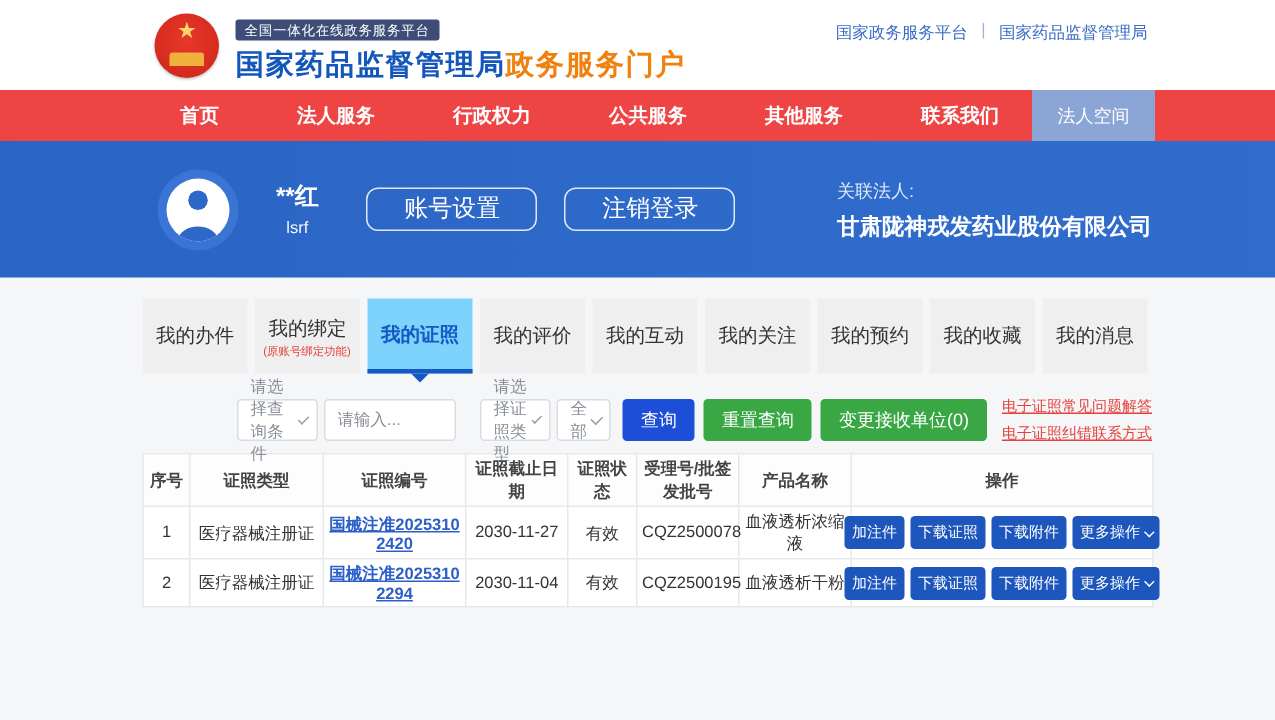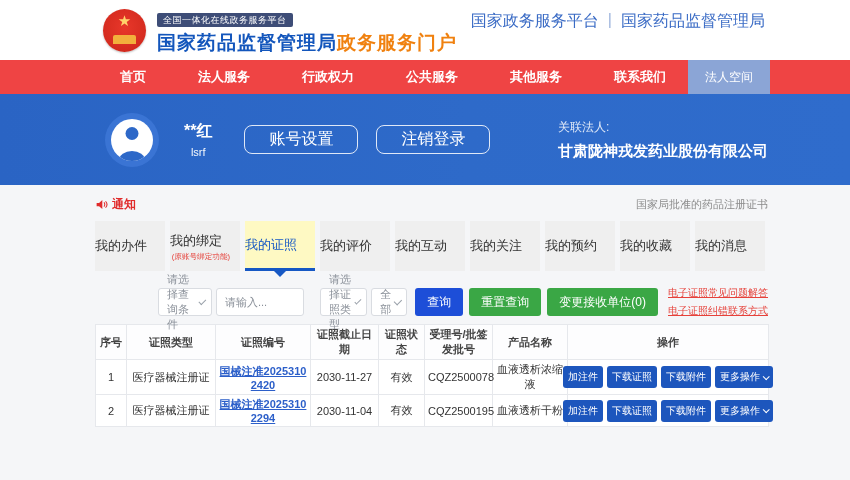--- a/index.html
+++ b/index.html
@@ -10,21 +10,21 @@
   
   .topbar { height:60px; background:#fff; display:flex; align-items:center; padding:0 85px 0 103px; }
   .emblem { width:43px; height:43px; border-radius:50%; background:radial-gradient(circle at 50% 42%, #e8372a 0%, #d42b1f 70%, #b81f16 100%); position:relative; flex:0 0 auto; box-shadow:0 1px 2px rgba(0,0,0,.25); }
   .emblem .star { position:absolute; left:0; right:0; top:4px; text-align:center; color:#ffd36b; font-size:15px; line-height:15px; }
   .emblem .gate { position:absolute; left:10px; right:10px; bottom:8px; height:9px; background:#f2b03c; border-radius:2px 2px 0 0; }
   .logo-text { margin-left:11px; display:flex; flex-direction:column; justify-content:center;margin-top:9px; }
   .plat-badge { align-self:flex-start; background:#3e4d77; color:#fff; font-size:9px; line-height:14px; padding:0 6px; border-radius:2px; letter-spacing:.5px; }
   .site-title { margin-top:3px; font-size:19px; font-weight:bold; letter-spacing:1px; white-space:nowrap; }
   .site-title .t-blue { color:#1356bc; }
   .site-title .t-orange { color:#f0810f; }
-  .top-links { margin-left:auto; display:flex; align-items:flex-start; gap:9px; color:#3a6bc5; font-size:16px; padding-top:0; transform:translateY(-9px); }
+  .top-links { margin-left:auto; display:flex; align-items:flex-start; gap:9px; color:#3a6bc5; font-size:11px; padding-top:0; transform:translateY(-9px); }
   .top-links a { color:#3a6bc5; text-decoration:none; cursor:pointer; }
   .top-links .sep { color:#9db4dd; }
 
   
   .navbar { height:34px; background:#ef4444; display:flex; align-items:stretch; padding-left:120px; position:relative; }
   .nav-item { color:#fff; font-size:13px; font-weight:bold; display:flex; align-items:center; margin-right:52px; cursor:pointer; white-space:nowrap; }
   .corp-space { position:absolute; right:80px; top:0; bottom:0; width:82px; background:#8ba5d6; color:#fff; font-size:12px; display:flex; align-items:center; justify-content:center; cursor:pointer; }
 
   
   .banner { height:91px; background:linear-gradient(90deg,#2a64c4 0%, #2e6ac9 55%, #2f6ccc 100%); display:flex; align-items:center; padding:0 82px 0 105px; color:#fff; }
@@ -45,23 +45,23 @@
   
   .content { padding-top:8px; }
   .inner { width:673px; margin-left:95px; }
 
   .notice-row { display:flex; align-items:center; height:22px; }
   .notice-left { display:flex; align-items:center; gap:4px; color:#e02b2b; font-size:12px; font-weight:bold; cursor:pointer; }
   .speaker { width:13px; height:13px; display:inline-block; }
   .notice-right { margin-left:auto; color:#8a8a8a; font-size:11px; cursor:pointer; }
 
   .tabs-row { display:flex; gap:5px; margin-top:6px; }
-  .tab { width:70px; height:50px; background:#efefef; display:flex; flex-direction:column; justify-content:center; cursor:pointer; font-size:13px; color:#333; position:relative; }
+  .tab { width:70px; height:50px; background:#efefef; display:flex; flex-direction:column; align-items:center; justify-content:center; cursor:pointer; font-size:13px; color:#333; position:relative; }
   .tab .sub { font-size:8px; color:#e6413a; margin-top:2px; line-height:9px; transform:scale(.95); white-space:nowrap; }
-  .tab.active { background:#fef9c3; color:#1658c4; font-weight:normal; border-bottom:3px solid #1658c4; }
+  .tab.active { background:#7dd3fc; color:#1658c4; font-weight:bold; border-bottom:3px solid #1658c4; }
   .tab.active::after { content:""; position:absolute; left:50%; bottom:-9px; transform:translateX(-50%); border:6px solid transparent; border-top-color:#1658c4; border-bottom:none; }
 
   .filter-row { display:flex; align-items:center; margin-top:15px; margin-left:63px; }
   .sel { height:28px; border:1px solid #d9dce1; background:#fff; border-radius:3px; display:flex; align-items:center; padding:0 8px; font-size:11px; color:#8a9099; cursor:pointer; }
   .sel .chev { margin-left:auto; width:7px; height:7px; border-right:1px solid #9aa1aa; border-bottom:1px solid #9aa1aa; transform:rotate(45deg) translateY(-2px); }
   .sel1 { width:94px; }
   .txt-input { height:28px; width:88px; border:1px solid #d9dce1; border-radius:3px; margin-left:4px; padding:0 8px; font-size:11px; color:#333; font-family:inherit; }
   .txt-input::placeholder { color:#8a9099; }
   .sel2 { width:80px; margin-left:16px; }
   .sel3 { width:46px; margin-left:4px; }
@@ -132,30 +132,20 @@
       <div class="legal-col">
         <div class="info-label">关联法人:</div>
         <div class="info-value">甘肃陇神戎发药业股份有限公司</div>
       </div>
     </div>
   </div>
 
   <div class="content">
     <div class="inner">
 
-      <div class="notice-row">
-        <div class="notice-left">
-          <svg class="speaker" viewBox="0 0 16 16">
-              <path fill="#e02b2b" d="M2 6h3l4-3.5v11L5 10H2z"></path>
-              <path fill="none" stroke="#e02b2b" stroke-width="1.3" d="M11 5.5a3.5 3.5 0 0 1 0 5M13 4a6 6 0 0 1 0 8"></path>
-            </svg>
-          <span>通知</span>
-        </div>
-        <div class="notice-right">国家局批准的药品注册证书</div>
-      </div>
 
       <div class="tabs-row">
         <div class="tab">
             <span>我的办件</span>
           </div>
         <div class="tab">
             <span>我的绑定</span>
             <span class="sub">(原账号绑定功能)</span>
           </div>
         <div class="tab active">

